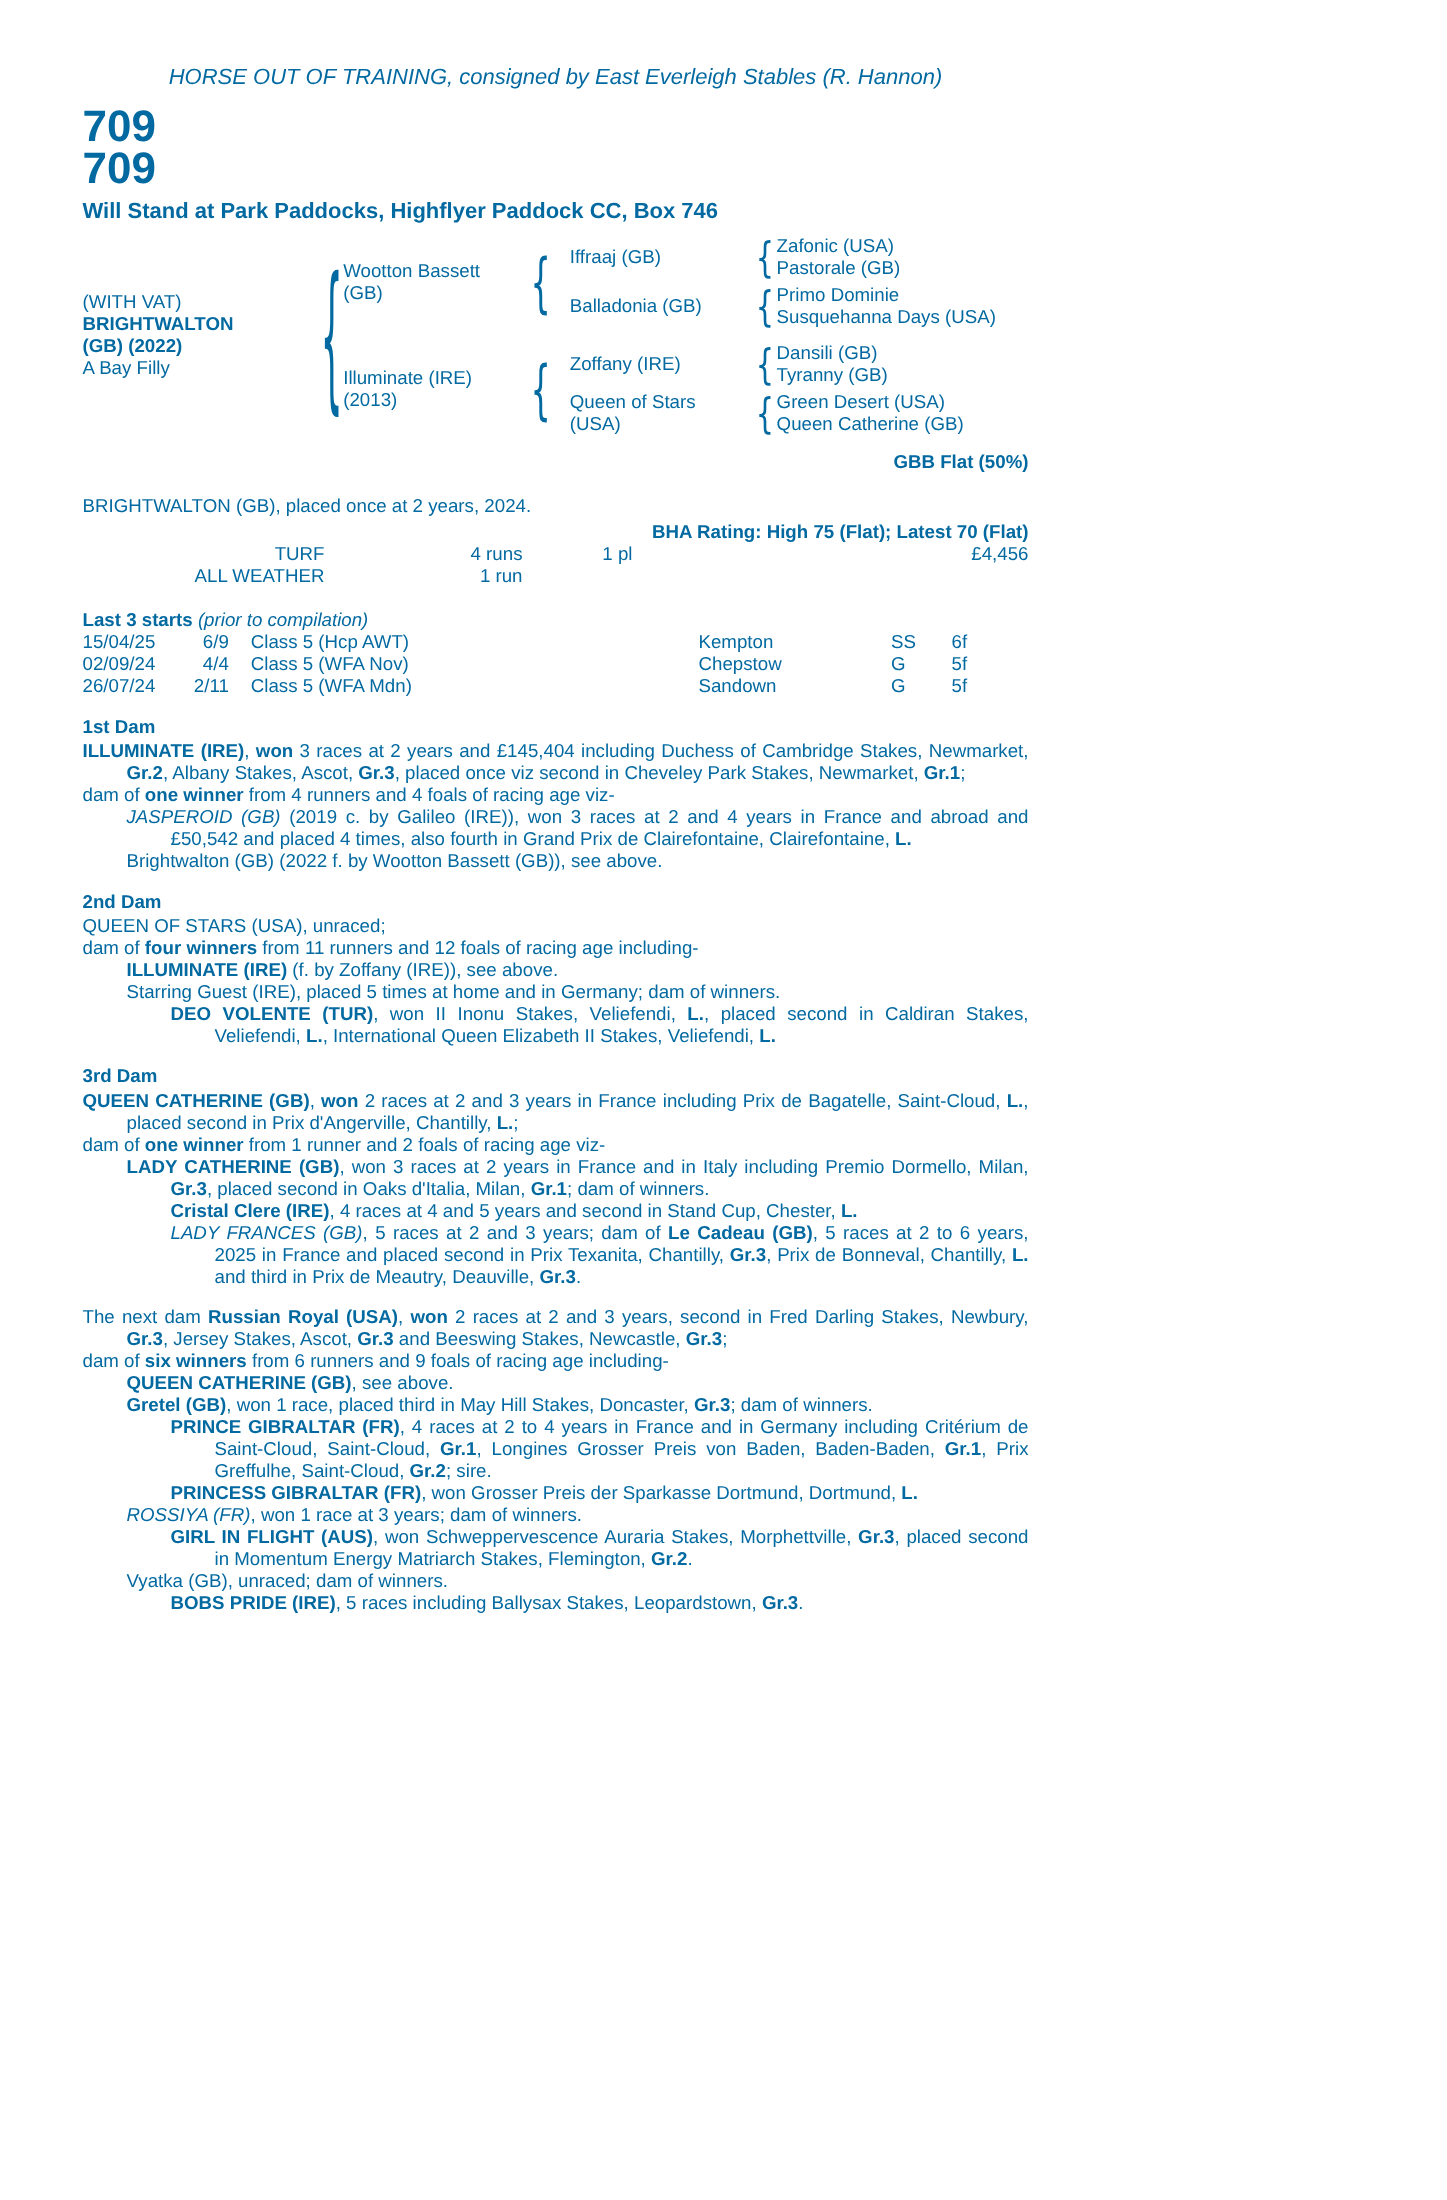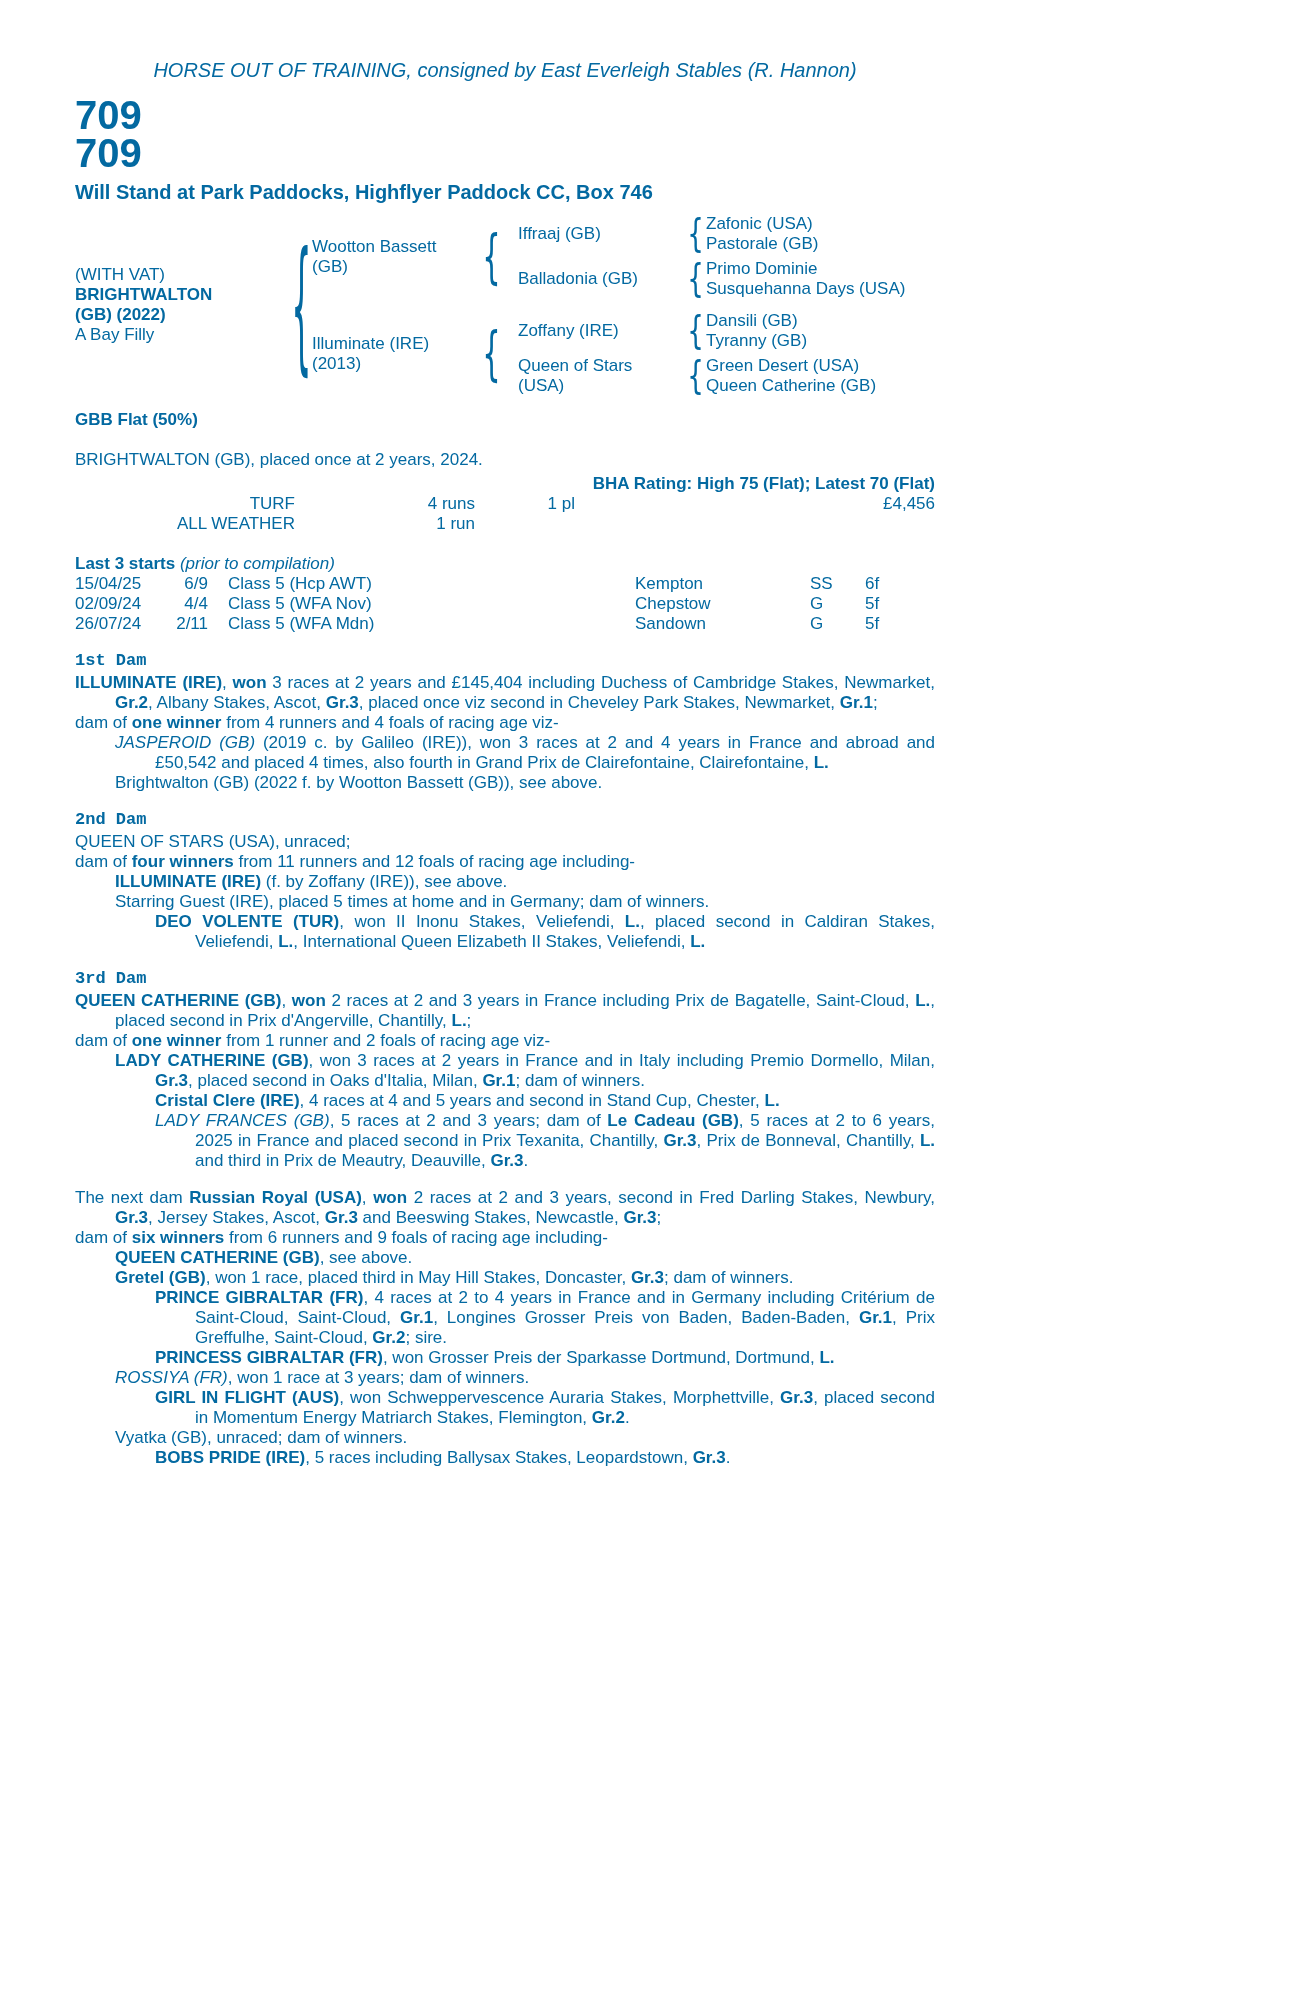--- a/index.html
+++ b/index.html
@@ -24,37 +24,37 @@
   .b-sml span{font-size:58px;transform:scale(0.45,0.66);}
   .gen2{display:flex;flex-direction:column;gap:12px;flex:1;}
   .half{display:flex;align-items:center;}
   .parent-name{width:168px;}
   .gp-col{display:flex;flex-direction:column;gap:5px;flex:1;}
   .gp-block{display:flex;align-items:center;}
   .gp-name{width:166px;margin-left:16px;}
   .ggp-col{flex:1;line-height:20px;}
   .opt:empty{display:none;}
 
-  .gbb{text-align:left;font-weight:bold;margin-top:14px;margin-bottom:14px;}
+  .gbb{text-align:right;font-weight:bold;margin-top:14px;margin-bottom:14px;}
   .perf{margin-top:20px;}
 
   .bha{margin-top:4px;text-align:right;}
   .bha-head{font-weight:bold;}
   .sumrow{display:grid;grid-template-columns:220px 180px 100px 1fr;}
 
   .laststarts{margin-top:20px;}
   .ls-head .t{font-weight:bold;}
   .ls-head .st{font-style:italic;}
   .lsrow{display:grid;grid-template-columns:95px 38px 427px 175px 55px 1fr;}
   .lsrow .pos{text-align:right;}
   .lsrow .race{padding-left:20px;}
 
   
   .dam-section{margin-top:17px;}
-  .sec-heading{font-weight:bold;margin-bottom:2px;font-family:Liberation Mono, monospace;}
+  .sec-heading{font-weight:bold;margin-bottom:2px;}
   .para{text-align:justify;}
   .ind0{padding-left:40px;text-indent:-40px;}
   .ind1{padding-left:80px;text-indent:-40px;}
   .ind2{padding-left:120px;text-indent:-40px;}
   .s-b{font-weight:bold;}
   .s-i{font-style:italic;}
 </style>
 </head>
 <body>
 

